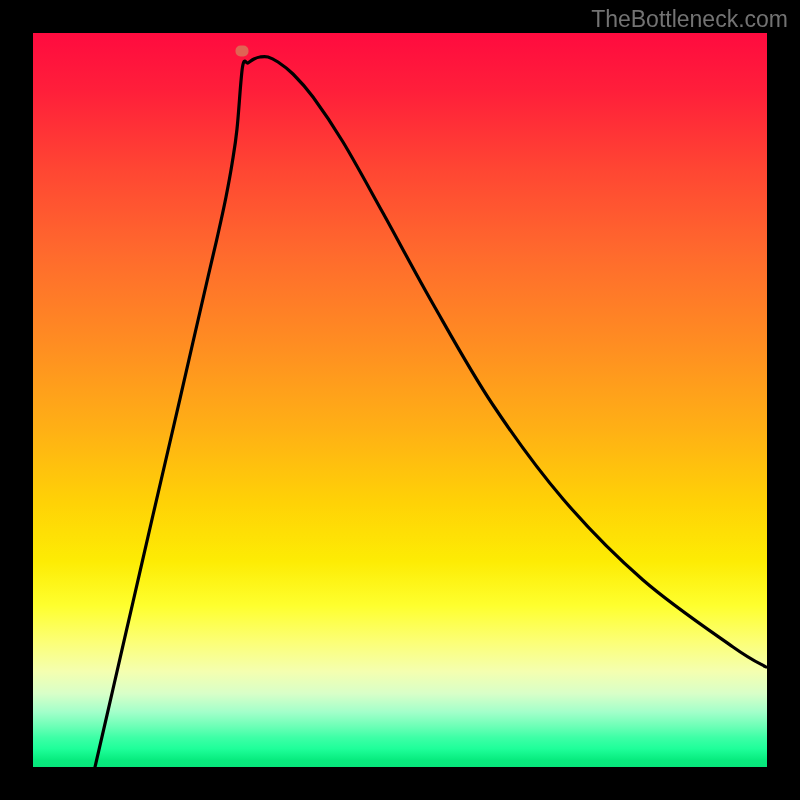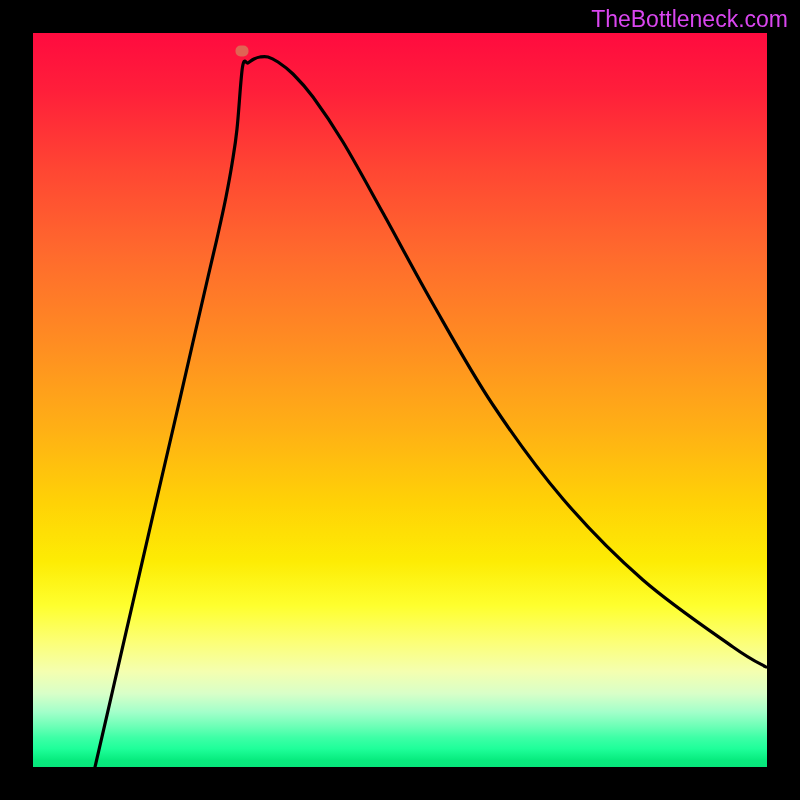--- a/index.html
+++ b/index.html
@@ -37,21 +37,21 @@
       #3dffa6 96%,
       #1fff9a 97.5%,
       #08ec7f 99%,
       #07e57b 100%
     );
   }
   .watermark {
     position: absolute;
     top: 6px;
     right: 12px;
-    color: #d946ef;
+    color: #737373;
     font-size: 23px;
     font-weight: 400;
     letter-spacing: 0px;
     z-index: 30;
     -webkit-user-select: none;
     user-select: none;
   }
   svg.curve {
     position: absolute;
     left: 0;

